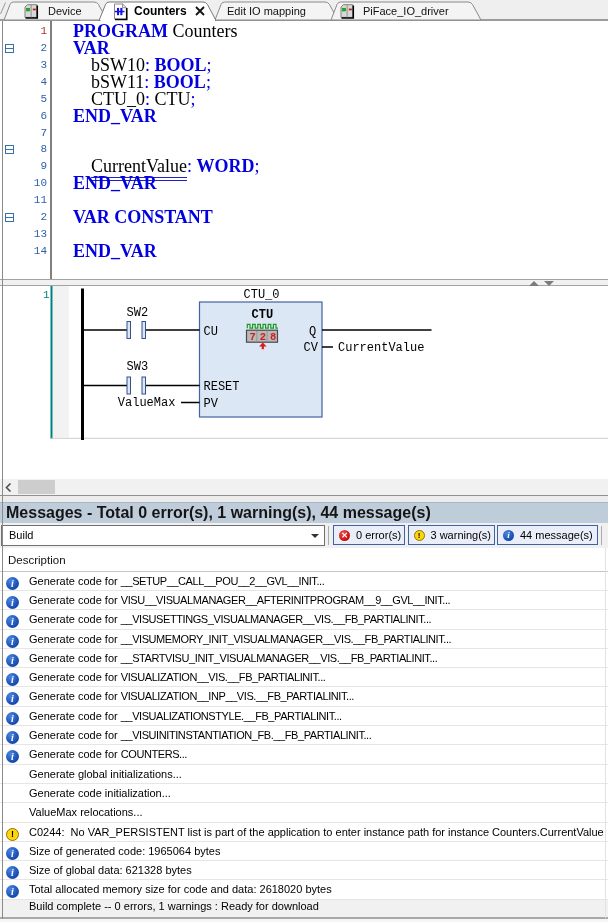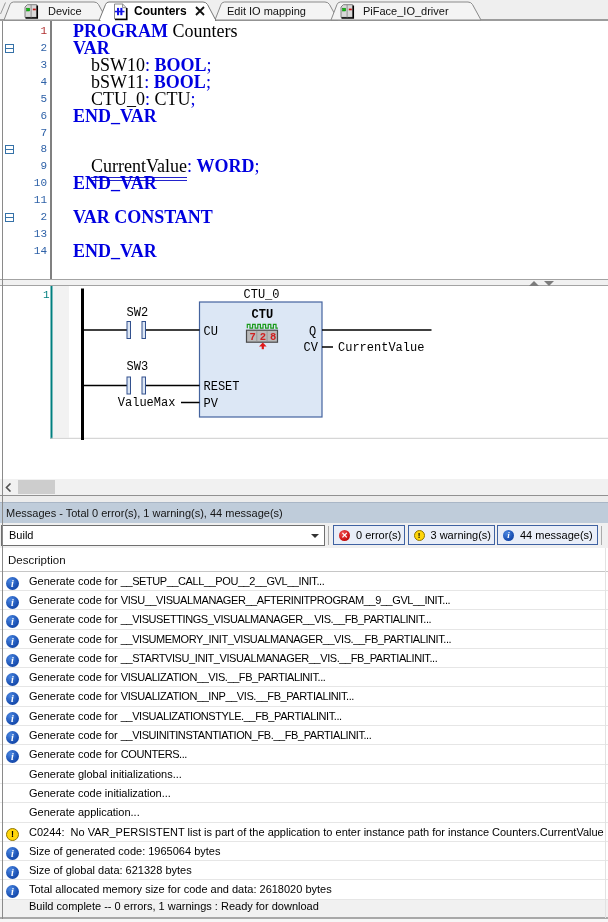--- a/index.html
+++ b/index.html
@@ -28,21 +28,21 @@
   .tri-dn{position:absolute;width:0;height:0;border-left:5px solid transparent;
           border-right:5px solid transparent;border-top:5px solid #7c7c7c;}
   
   #ladder{left:0;top:286px;width:608px;height:193px;background:#fff;}
   
   #hscroll{left:0;top:479px;width:608px;height:16px;background:#f1f1f1;}
   #hthumb{left:18px;top:480px;width:37px;height:14px;background:#cdcdcd;}
   
   #msggap{left:0;top:495px;width:608px;height:7px;background:#ececec;border-top:1px solid #919191;box-sizing:border-box;}
   #msgtitle{left:0;top:502px;width:608px;height:21px;background:#bfccda;border-top:1px solid #a9b6c6;
-            box-sizing:border-box;font-size:11px;color:#151515;line-height:20px;padding-left:6px;}
+            box-sizing:border-box;font-size:16px;color:#151515;line-height:20px;padding-left:6px;font-weight:bold;}
   #msgtool{left:0;top:523px;width:608px;height:25px;background:#f0f0f0;}
   #combo{position:absolute;left:1px;top:2px;width:324px;height:21px;background:#fff;
          border:1px solid #707070;box-sizing:border-box;font-size:11px;line-height:19px;padding-left:7px;}
   #combo .arr{position:absolute;right:5px;top:8px;width:0;height:0;border-left:4px solid transparent;
          border-right:4px solid transparent;border-top:4px solid #333;}
   .cntbtn{position:absolute;top:2px;height:20px;background:#e9eef8;border:1px solid #3f62a2;
           box-sizing:border-box;font-size:11px;line-height:18px;color:#000;}
   .cicon{position:absolute;top:4px;width:11px;height:11px;border-radius:50%;text-align:center;}
   #desch{left:0;top:548px;width:608px;height:24px;background:#fff;border-bottom:1px solid #c6c6c6;
          box-sizing:border-box;font-size:11.5px;color:#111;line-height:24px;padding-left:8px;}
@@ -242,21 +242,21 @@
       <span class="info">i</span>
       <span class="mtext" style="">Generate code for <span style="letter-spacing:-0.42px">COUNTERS...</span></span>
     </div>
     <div class="mrow" style="top:193.00px;height:19.3px;">
       <span class="mtext" style="">Generate global initializations...</span>
     </div>
     <div class="mrow" style="top:212.30px;height:19.3px;">
       <span class="mtext" style="">Generate code initialization...</span>
     </div>
     <div class="mrow" style="top:231.60px;height:19.3px;">
-      <span class="mtext" style="">Generate application...</span>
+      <span class="mtext" style="">ValueMax relocations...</span>
     </div>
     <div class="mrow" style="top:250.90px;height:19.3px;">
       <span class="warn">!</span>
       <span class="mtext" style="">C0244:  No VAR_PERSISTENT list is part of the application to enter instance path for instance Counters.CurrentValue</span>
     </div>
     <div class="mrow" style="top:270.20px;height:19.3px;">
       <span class="info">i</span>
       <span class="mtext" style="">Size of generated code: 1965064 bytes</span>
     </div>
     <div class="mrow" style="top:289.50px;height:19.3px;">

